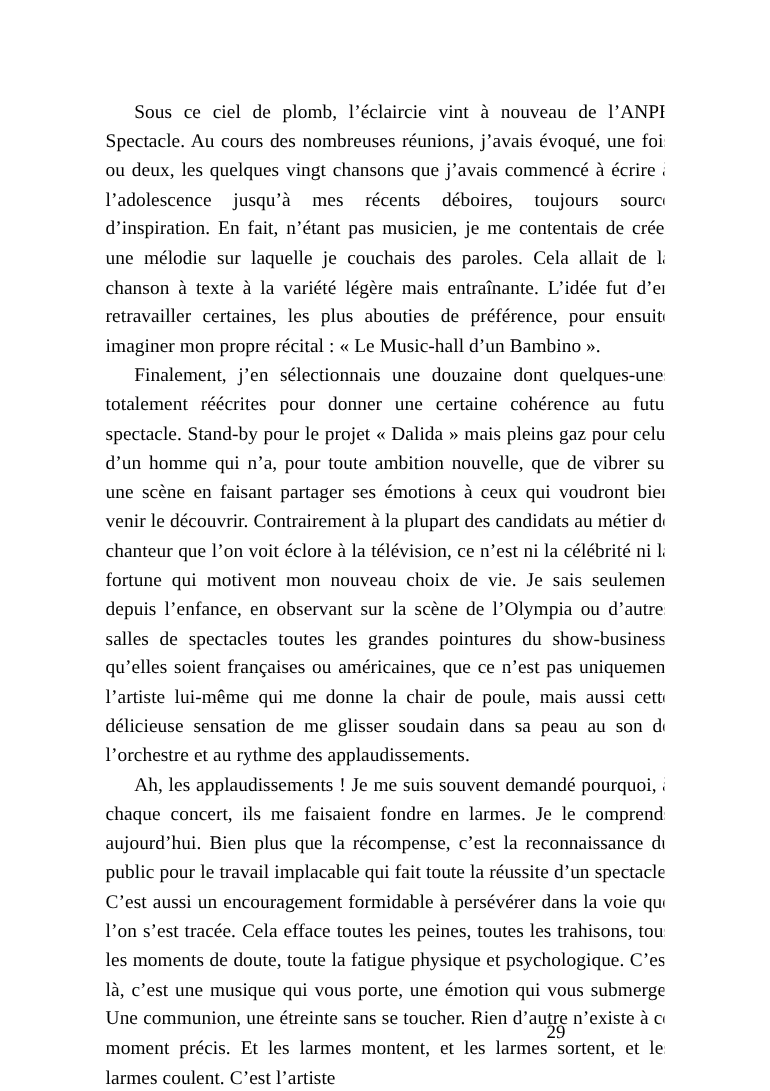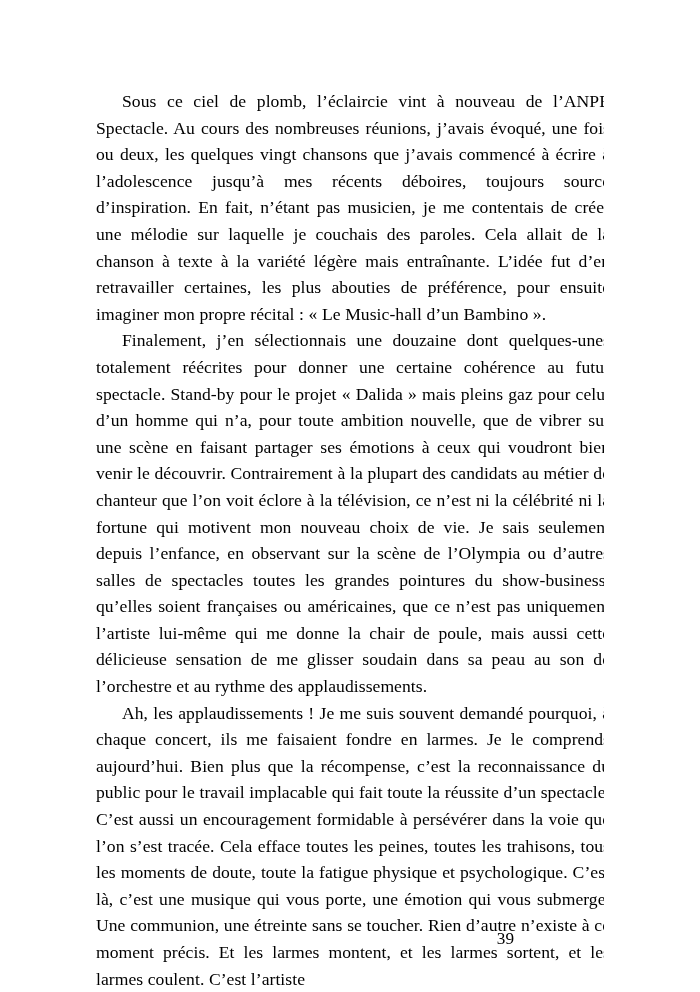--- a/index.html
+++ b/index.html
@@ -59,15 +59,15 @@
 <body>
 
 <div class="page">
 
   <div class="text-column">
     <p class="body-paragraph">Sous ce ciel de plomb, l’éclaircie vint à nouveau de l’ANPE Spectacle. Au cours des nombreuses réunions, j’avais évoqué, une fois ou deux, les quelques vingt chansons que j’avais commencé à écrire à l’adolescence jusqu’à mes récents déboires, toujours source d’inspiration. En fait, n’étant pas musicien, je me contentais de créer une mélodie sur laquelle je couchais des paroles. Cela allait de la chanson à texte à la variété légère mais entraînante. L’idée fut d’en retravailler certaines, les plus abouties de préférence, pour ensuite imaginer mon propre récital : « Le Music-hall d’un Bambino ».</p>
     <p class="body-paragraph">Finalement, j’en sélectionnais une douzaine dont quelques-unes totalement réécrites pour donner une certaine cohérence au futur spectacle. Stand-by pour le projet « Dalida » mais pleins gaz pour celui d’un homme qui n’a, pour toute ambition nouvelle, que de vibrer sur une scène en faisant partager ses émotions à ceux qui voudront bien venir le découvrir. Contrairement à la plupart des candidats au métier de chanteur que l’on voit éclore à la télévision, ce n’est ni la célébrité ni la fortune qui motivent mon nouveau choix de vie. Je sais seulement depuis l’enfance, en observant sur la scène de l’Olympia ou d’autres salles de spectacles toutes les grandes pointures du show-business, qu’elles soient françaises ou américaines, que ce n’est pas uniquement l’artiste lui-même qui me donne la chair de poule, mais aussi cette délicieuse sensation de me glisser soudain dans sa peau au son de l’orchestre et au rythme des applaudissements.</p>
     <p class="body-paragraph">Ah, les applaudissements ! Je me suis souvent demandé pourquoi, à chaque concert, ils me faisaient fondre en larmes. Je le comprends aujourd’hui. Bien plus que la récompense, c’est la reconnaissance du public pour le travail implacable qui fait toute la réussite d’un spectacle. C’est aussi un encouragement formidable à persévérer dans la voie que l’on s’est tracée. Cela efface toutes les peines, toutes les trahisons, tous les moments de doute, toute la fatigue physique et psychologique. C’est là, c’est une musique qui vous porte, une émotion qui vous submerge. Une communion, une étreinte sans se toucher. Rien d’autre n’existe à ce moment précis. Et les larmes montent, et les larmes sortent, et les larmes coulent. C’est l’artiste</p>
   </div>
 
-  <div class="page-number">39</div>
+  <div class="page-number">29</div>
 
 </div>
 
 </body></html>

